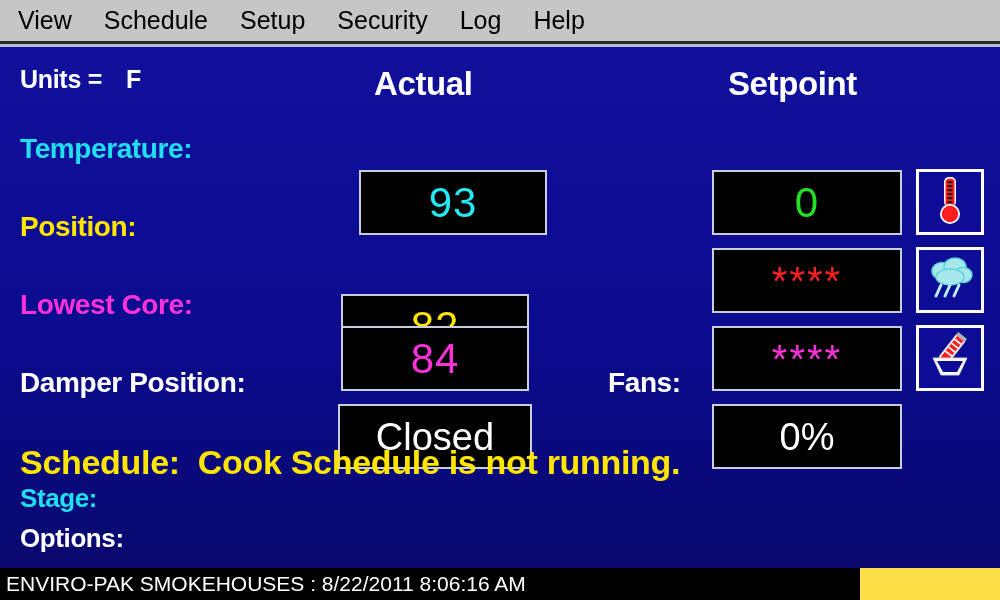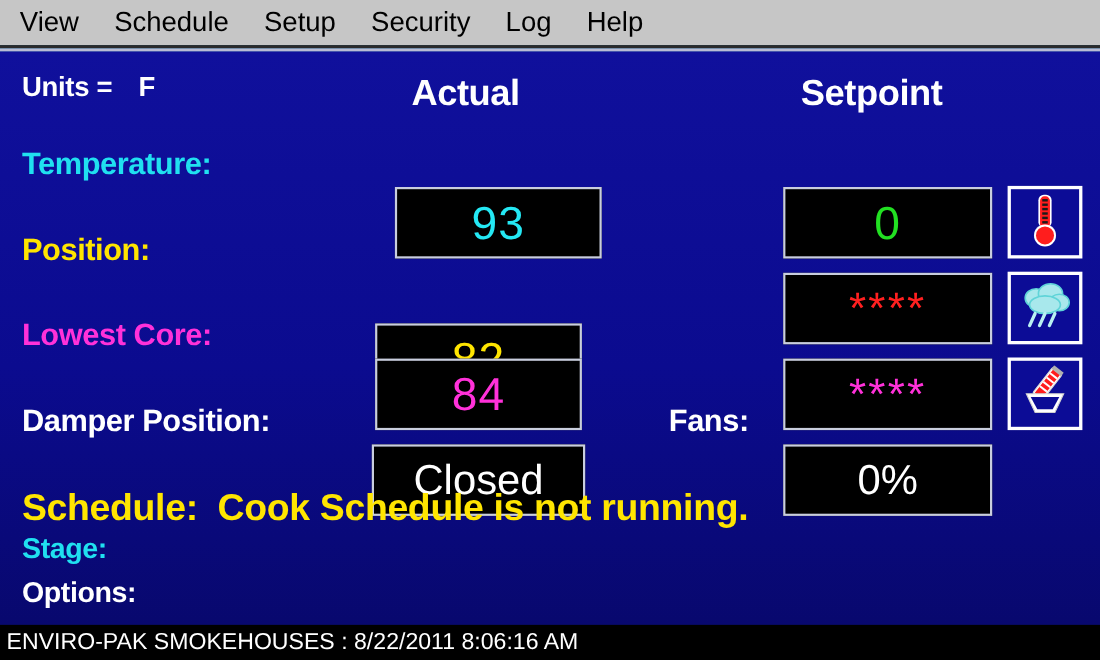--- a/index.html
+++ b/index.html
@@ -5,21 +5,21 @@
   html, body {
     margin: 0;
     padding: 0;
     background: #ffffff;
   }
   #app {
     position: relative;
     width: 1000px;
     height: 600px;
     overflow: hidden;
-    background: #0369a1;
+    background: #fde047;
     font-family: "Liberation Sans", sans-serif;
     user-select: none;
   }
 
   
   #menubar {
     position: absolute;
     left: 0; top: 0;
     width: 1000px;
     height: 41px;
@@ -183,21 +183,21 @@
     letter-spacing: -0.3px;
     white-space: nowrap;
   }
   #lbl-stage   { left: 20px; top: 436px; font-size: 26px; color: #20e0f0; }
   #lbl-options { left: 20px; top: 476px; font-size: 26px; color: #ffffff; }
 
   
   #statusbar {
     position: absolute;
     left: 0; top: 568px;
-    width: 1000px; height: 32px;
+    width: 860px; height: 32px;
     background: #000000;
     display: flex;
     align-items: center;
   }
   #statusbar-text {
     font-family: "Liberation Sans", sans-serif;
     font-size: 21px;
     color: #ffffff;
     padding-left: 6px;
     white-space: nowrap;

